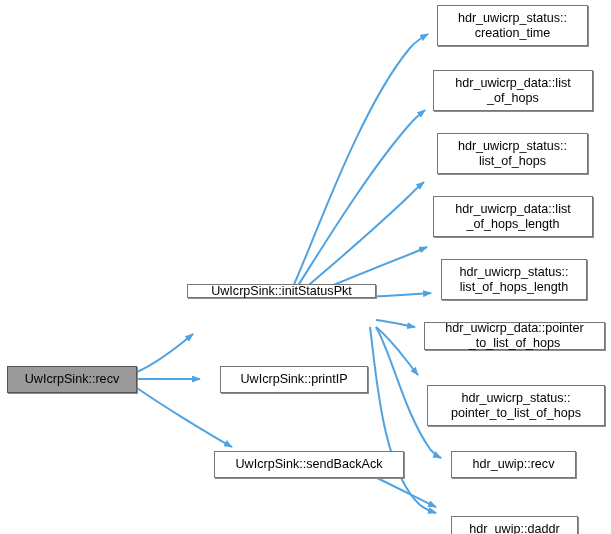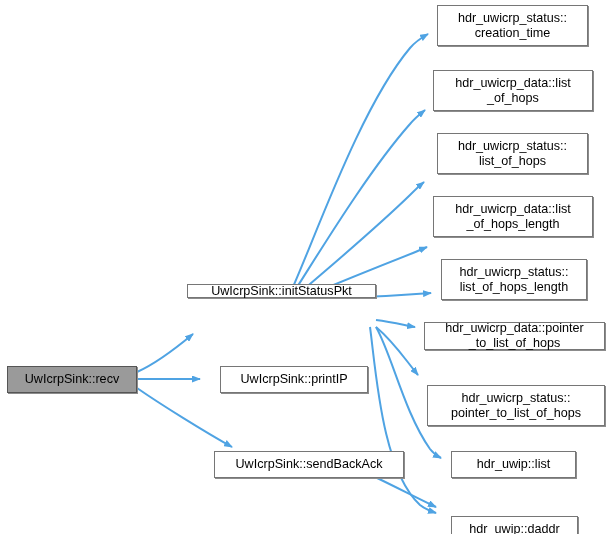--- a/index.html
+++ b/index.html
@@ -89,17 +89,17 @@
       <div class="node" style="left: 437px; top: 133px; width: 151px; height: 41px;"><span class="node-label">hdr_uwicrp_status::
 list_of_hops</span></div>
       <div class="node" style="left: 433px; top: 196px; width: 160px; height: 41px;"><span class="node-label">hdr_uwicrp_data::list
 _of_hops_length</span></div>
       <div class="node" style="left: 441px; top: 259px; width: 146px; height: 41px;"><span class="node-label">hdr_uwicrp_status::
 list_of_hops_length</span></div>
       <div class="node" style="left: 424px; top: 322px; width: 181px; height: 28px;"><span class="node-label">hdr_uwicrp_data::pointer
 _to_list_of_hops</span></div>
       <div class="node" style="left: 427px; top: 385px; width: 178px; height: 41px;"><span class="node-label">hdr_uwicrp_status::
 pointer_to_list_of_hops</span></div>
-      <div class="node" style="left: 451px; top: 451px; width: 125px; height: 27px;"><span class="node-label">hdr_uwip::list</span></div>
+      <div class="node" style="left: 451px; top: 451px; width: 125px; height: 27px;"><span class="node-label">hdr_uwip::recv</span></div>
       <div class="node" style="left: 451px; top: 516px; width: 127px; height: 27px;"><span class="node-label">hdr_uwip::daddr</span></div>
     </div>
 
 </div>
 
 </body></html>

